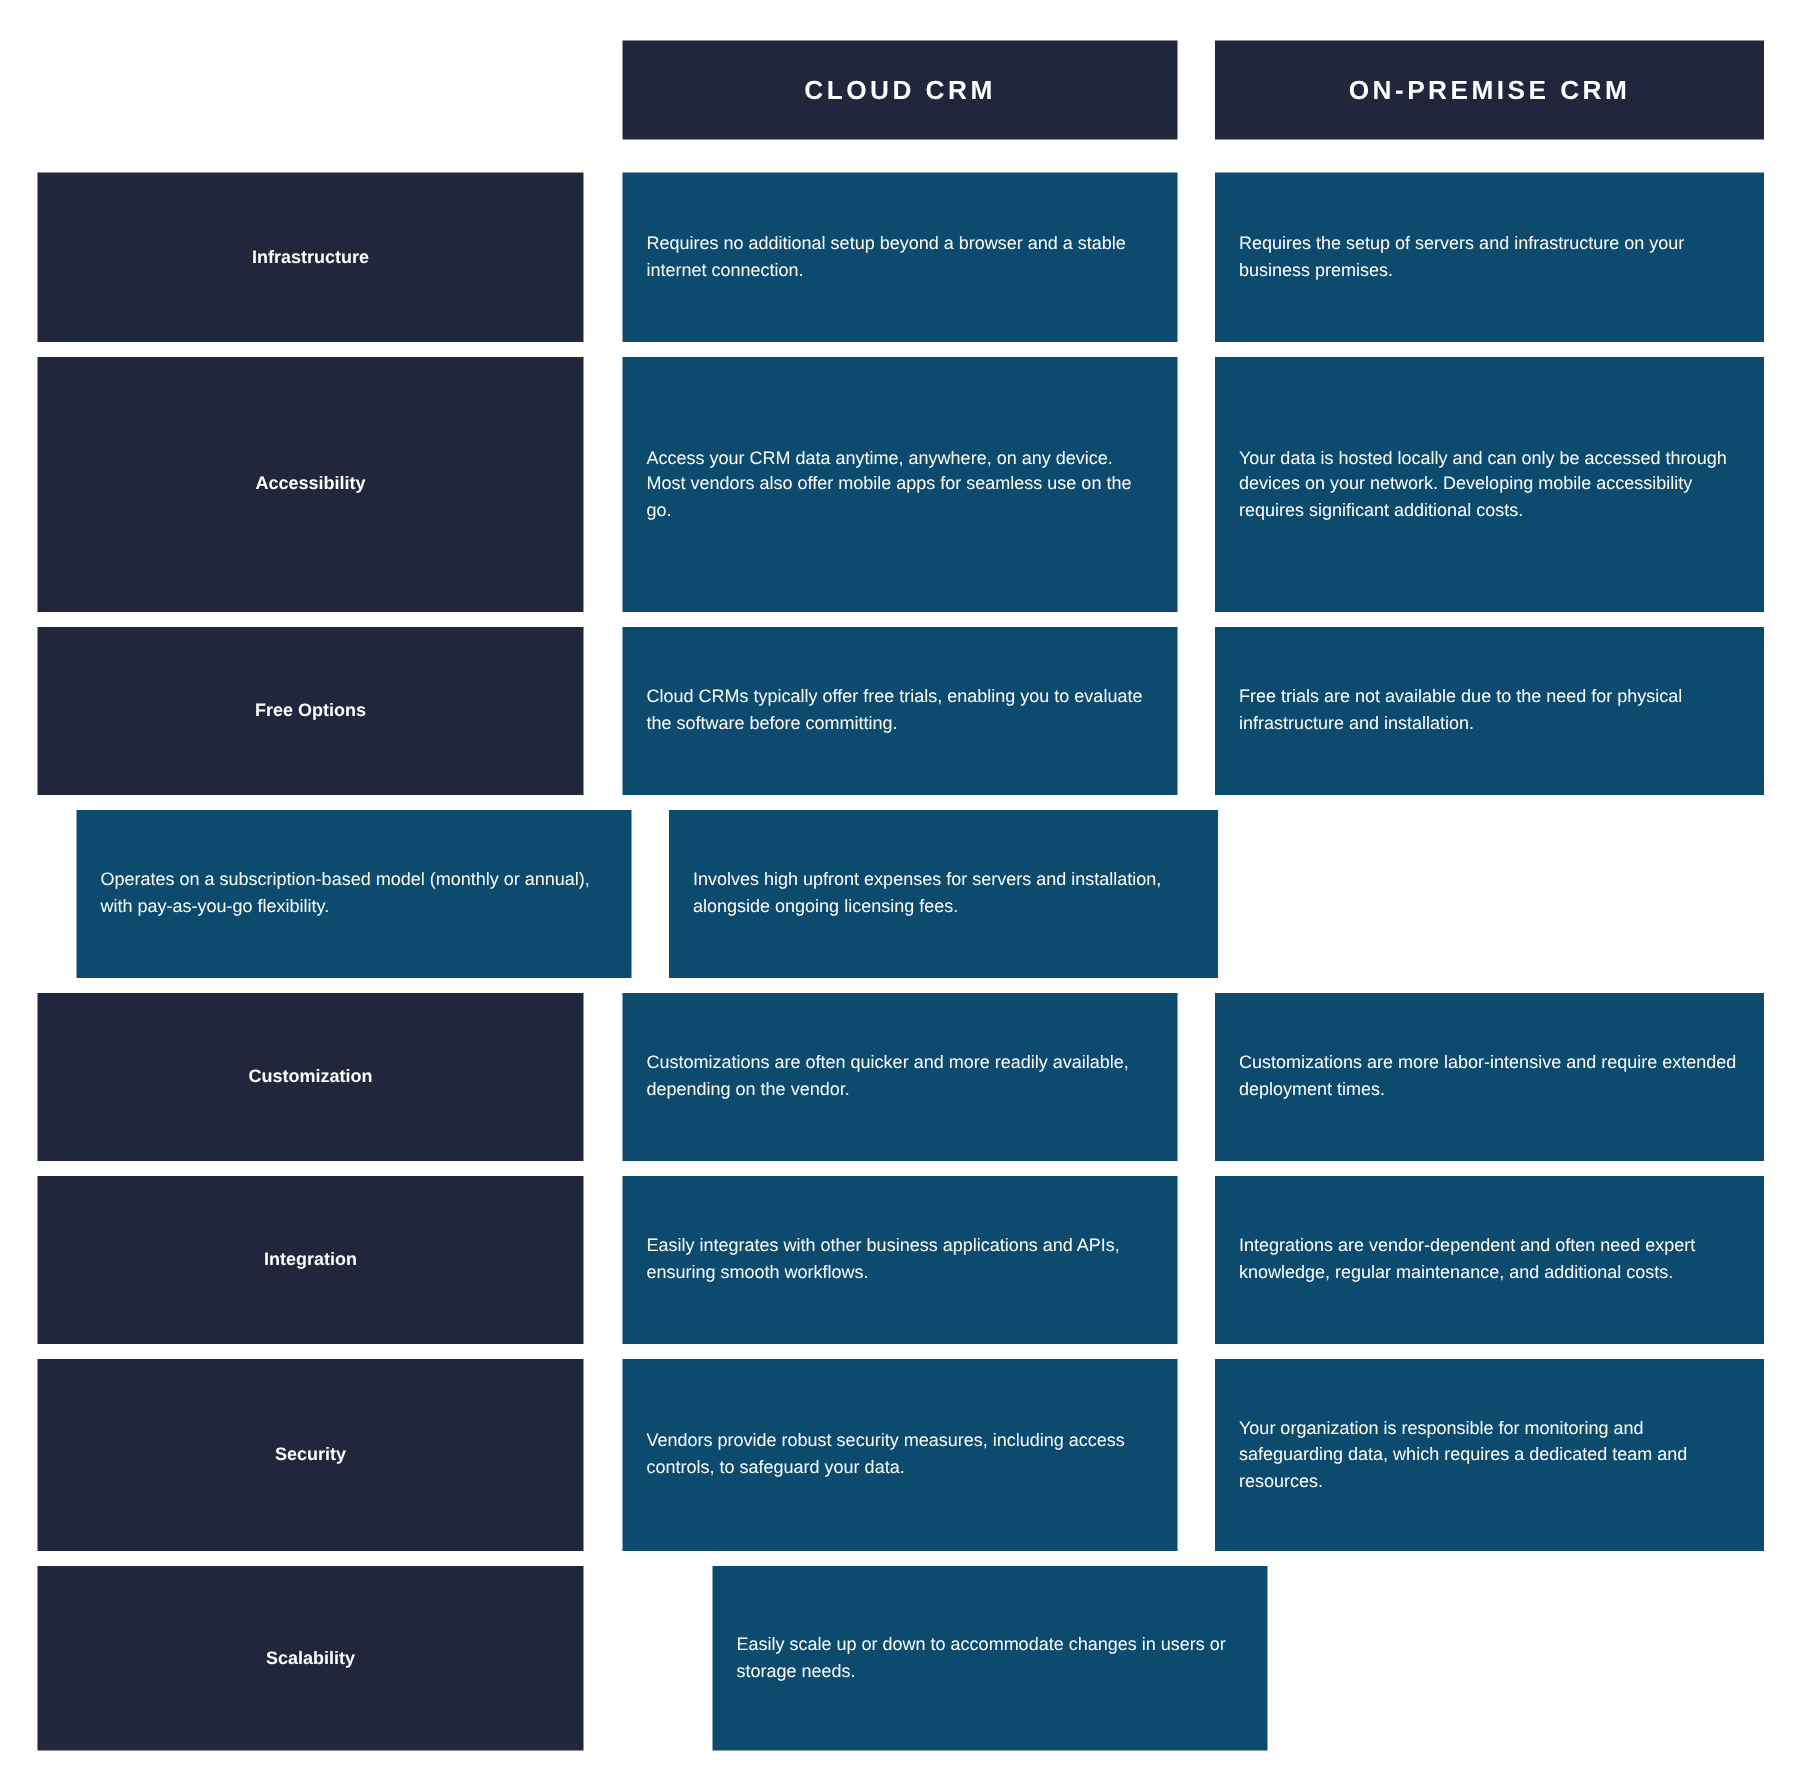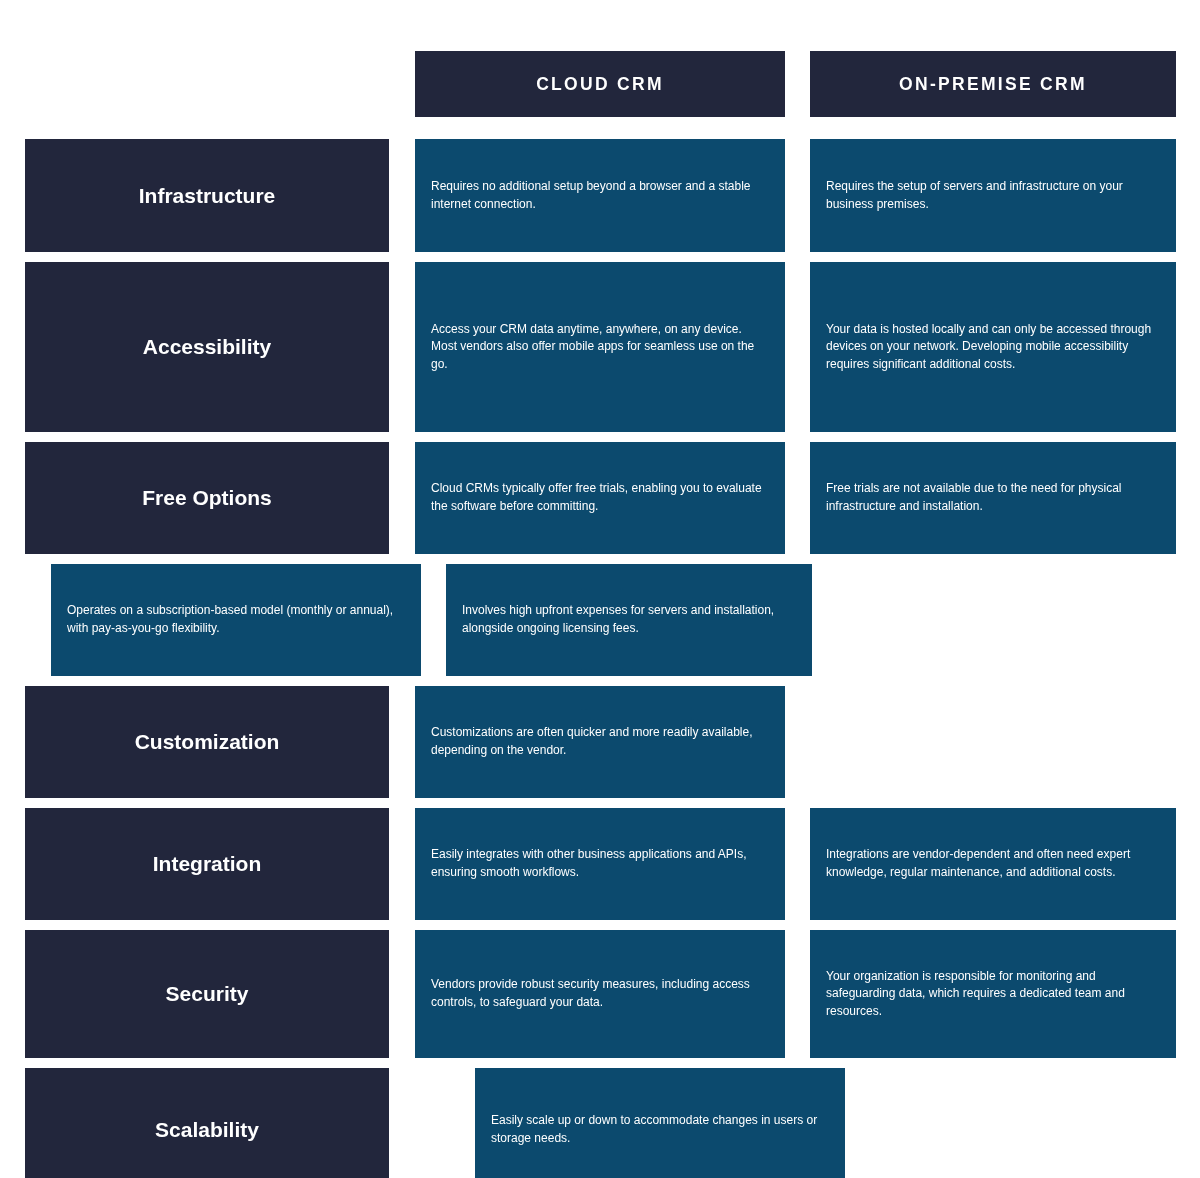--- a/index.html
+++ b/index.html
@@ -15,21 +15,20 @@
     overflow: hidden;
   }
 
   .comparison-table {
     box-sizing: border-box;
     width: 1200px;
     height: 1004px;
     padding: 27px 24px 16px 25px;
     display: flex;
     flex-direction: column;
-    margin-top: 24px;
   }
 
   
   .table-row {
     display: flex;
     flex-direction: row;
     align-items: stretch;
     width: 100%;
   }
 
@@ -62,21 +61,21 @@
     line-height: 1.2;
   }
   .header-blank {
     background: transparent;
   }
 
   
   .label-cell {
     background: #22263c;
     color: #ffffff;
-    font-size: 21px;
+    font-size: 12px;
     font-weight: bold;
     display: flex;
     align-items: center;
     justify-content: center;
     text-align: center;
     box-sizing: border-box;
     padding: 6px 14px;
     line-height: 1.3;
   }
   .value-cell {
@@ -146,20 +145,21 @@
     <div class="col-cloud value-cell">Operates on a subscription-based model (monthly or annual), with pay-as-you-go flexibility.</div>
     <div class="col-gap"></div>
     <div class="col-onprem value-cell">Involves high upfront expenses for servers and installation, alongside ongoing licensing fees.</div>
   </div>
 
   <div class="table-row body-row row-h-112">
     <div class="col-label label-cell">Customization</div>
     <div class="col-spacer"></div>
     <div class="col-cloud value-cell">Customizations are often quicker and more readily available, depending on the vendor.</div>
     <div class="col-gap"></div>
+    <div class="col-onprem value-cell">Customizations are more labor-intensive and require extended deployment times.</div>
   </div>
 
   <div class="table-row body-row row-h-112">
     <div class="col-label label-cell">Integration</div>
     <div class="col-spacer"></div>
     <div class="col-cloud value-cell">Easily integrates with other business applications and APIs, ensuring smooth workflows.</div>
     <div class="col-gap"></div>
     <div class="col-onprem value-cell">Integrations are vendor-dependent and often need expert knowledge, regular maintenance, and additional costs.</div>
   </div>
 

